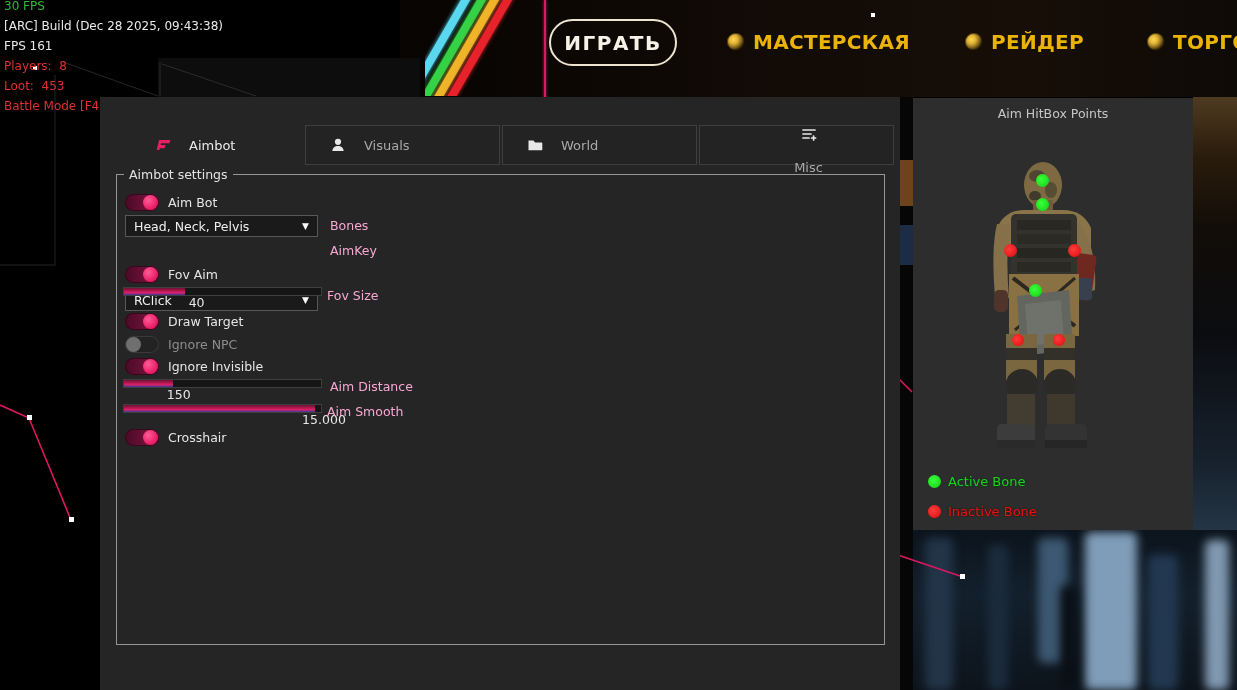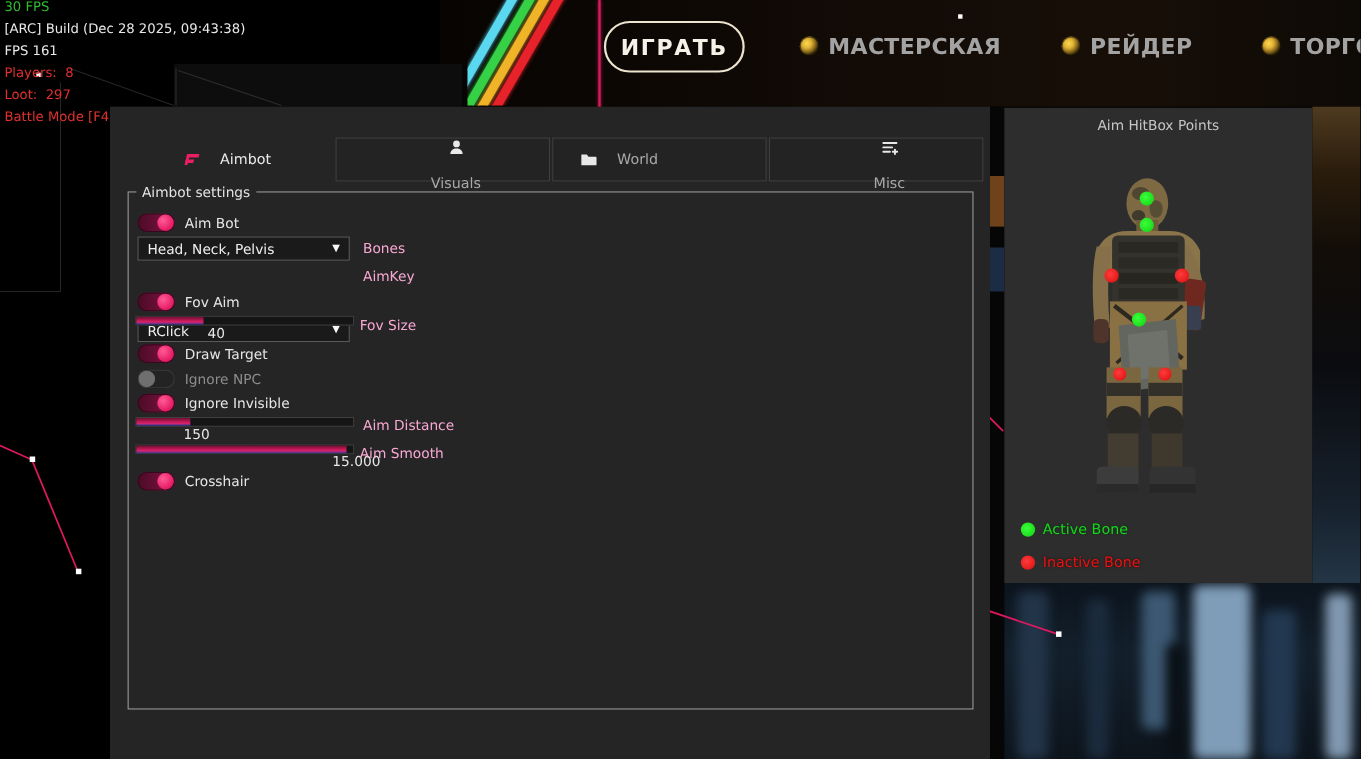--- a/index.html
+++ b/index.html
@@ -31,21 +31,21 @@
   .hud{left:4px;top:-4px;font-size:12px;line-height:20px;}
   .hud div{white-space:pre;}
   .hud-green{color:#2dbd2d;}
   .hud-white{color:#e9e9e9;}
   .hud-red{color:#e03030;}
 
   
   .play-btn{left:549px;top:19px;width:128px;height:47px;border:2.5px solid #ece4cf;border-radius:24px;
       display:flex;align-items:center;justify-content:center;color:#f6f2e8;font-weight:bold;
       font-size:20px;letter-spacing:1.5px;background:rgba(12,9,5,.3);}
-  .nav-item{display:flex;align-items:center;gap:8px;color:#a3a3a3;font-weight:bold;font-size:20px;letter-spacing:.3px;}
+  .nav-item{display:flex;align-items:center;gap:8px;color:#eab308;font-weight:bold;font-size:20px;letter-spacing:.3px;}
   .coin{width:18px;height:18px;border-radius:50%;flex:0 0 18px;
       background:radial-gradient(circle at 36% 36%,#ffd84d 0%,#e0b236 26%,#8a6a1a 48%,#2a2008 66%,#1a1404 100%);
       box-shadow:inset 0 0 0 1px rgba(0,0,0,.5);}
 
   
   .panel{left:100px;top:97px;width:800px;height:593px;background:#252525;}
   .tab{position:absolute;top:125px;height:40px;display:flex;align-items:center;gap:18px;padding-left:24px;
       background:#232323;border:1px solid #3e3e3e;color:#a9a9a9;font-size:13px;cursor:pointer;}
   .tab.on{background:transparent;border:none;color:#eaeaea;}
   .tab svg{flex:0 0 auto;}
@@ -132,51 +132,51 @@
   </div>
   <div class="abs vline-pink"></div>
   <div class="wdot" style="left:33px;top:66px;"></div>
   <div class="wdot" style="left:871px;top:13px;"></div>
 
   <div class="abs hud">
     <div class="hud-green">30 FPS</div>
     <div class="hud-white">[ARC] Build (Dec 28 2025, 09:43:38)</div>
     <div class="hud-white">FPS 161</div>
     <div class="hud-red">Players:  8</div>
-    <div class="hud-red">Loot:  297</div>
+    <div class="hud-red">Loot:  453</div>
     <div class="hud-red">Battle Mode [F4] OFF</div>
   </div>
 
   <div class="abs play-btn">ИГРАТЬ</div>
   <div class="abs nav-item" style="left:727px;top:30px;">
     <span class="coin"></span>
     <span>МАСТЕРСКАЯ</span>
   </div>
   <div class="abs nav-item" style="left:965px;top:30px;">
     <span class="coin"></span>
     <span>РЕЙДЕР</span>
   </div>
   <div class="abs nav-item" style="left:1147px;top:30px;">
     <span class="coin"></span>
     <span>ТОРГО</span>
   </div>
 
   <div class="abs panel"></div>
 
-  <div class="tab on" style="left:142px;width:180px;">
+  <div class="tab on" style="left:131px;width:180px;">
     <svg width="16" height="16" viewBox="0 0 16 16">
       <g transform="skewX(-14)" fill="#e91e63">
         <rect x="5" y="3" width="11" height="3.2"></rect>
         <rect x="5" y="8" width="7.5" height="3.2"></rect>
         <rect x="5" y="3" width="2.6" height="10"></rect>
       </g>
     </svg>
     <span>Aimbot</span>
   </div>
-  <div class="tab off" style="left:305px;width:195px;flex-direction:column;">
+  <div class="tab off" style="left:305px;width:195px;">
     <svg width="16" height="16" viewBox="0 0 16 16" fill="#e8e8e8">
       <circle cx="8" cy="4.8" r="3.1"></circle>
       <path d="M2.4 14c0-3.3 2.5-5.1 5.6-5.1s5.6 1.8 5.6 5.1z"></path>
     </svg>
     <span>Visuals</span>
   </div>
   <div class="tab off" style="left:502px;width:195px;">
     <svg width="16" height="16" viewBox="0 0 16 16" fill="#e8e8e8">
       <path d="M1.5 3.5h5l1.5 2h6.5a.8.8 0 0 1 .8.8v6.2a.8.8 0 0 1-.8.8H1.5z"></path>
     </svg>

